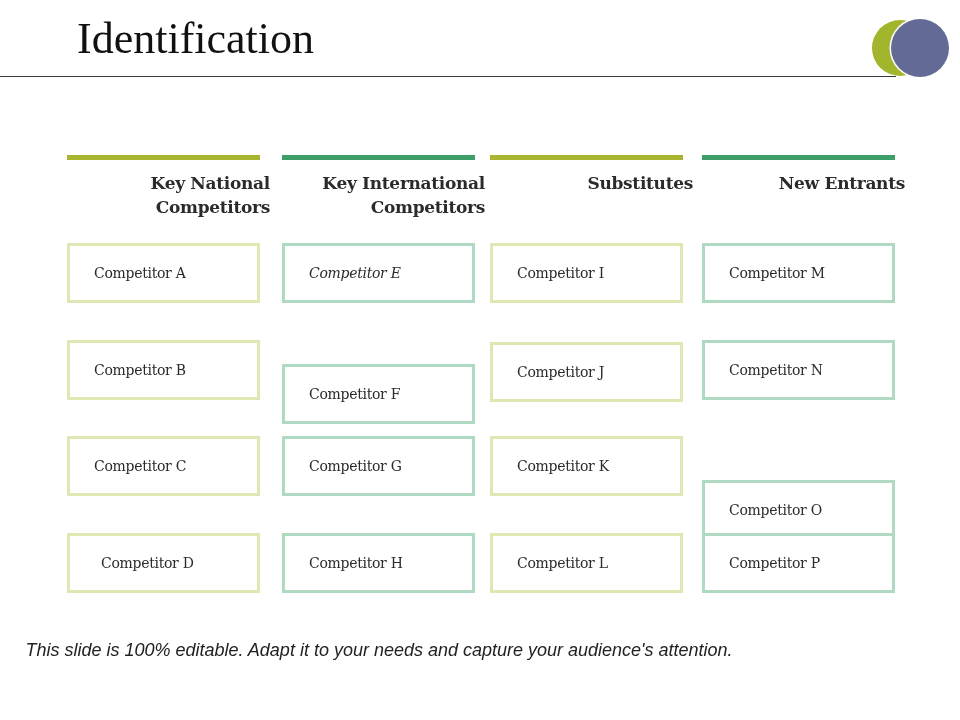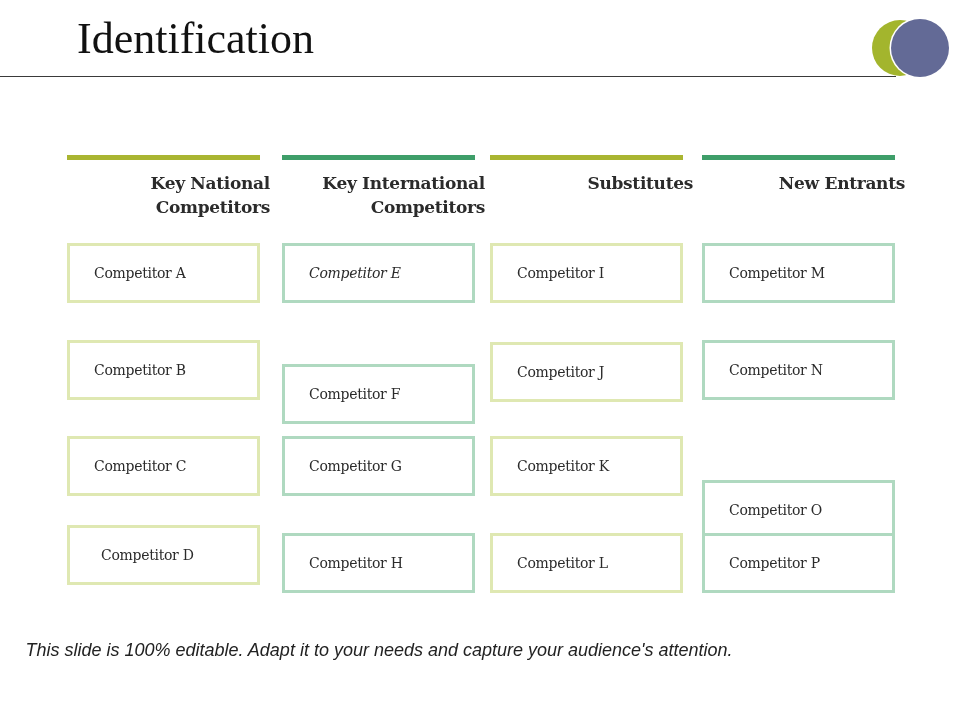--- a/index.html
+++ b/index.html
@@ -111,21 +111,21 @@
 <div class="circle circle-green" style="background: rgb(163, 181, 45);"></div>
 <div class="circle circle-blue" style="background: rgb(99, 106, 150);"></div>
 
 <div class="column" style="left:67px;">
   <div class="col-bar bar-olive" style="background: rgb(169, 181, 49);"></div>
   <div class="col-header">Key National
 Competitors</div>
   <div class="box box-olive" style="top: 88px; border-color: rgb(223, 232, 178);">Competitor A</div>
   <div class="box box-olive" style="top: 185px; border-color: rgb(223, 232, 178);">Competitor B</div>
   <div class="box box-olive" style="top: 281px; border-color: rgb(223, 232, 178);">Competitor C</div>
-  <div class="box box-olive" style="top: 370px; border-color: rgb(223, 232, 178); padding-left: 31px;">Competitor D</div>
+  <div class="box box-olive" style="top: 378px; border-color: rgb(223, 232, 178); padding-left: 31px;">Competitor D</div>
 </div>
 
 <div class="column" style="left:282px;">
   <div class="col-bar bar-green" style="background: rgb(62, 158, 105);"></div>
   <div class="col-header">Key International
 Competitors</div>
   <div class="box box-green" style="top: 88px; border-color: rgb(175, 217, 192); font-style: italic;">Competitor E</div>
   <div class="box box-green" style="top: 185px; border-color: rgb(175, 217, 192); margin-top: 24px;">Competitor F</div>
   <div class="box box-green" style="top: 281px; border-color: rgb(175, 217, 192);">Competitor G</div>
   <div class="box box-green" style="top: 378px; border-color: rgb(175, 217, 192);">Competitor H</div>

